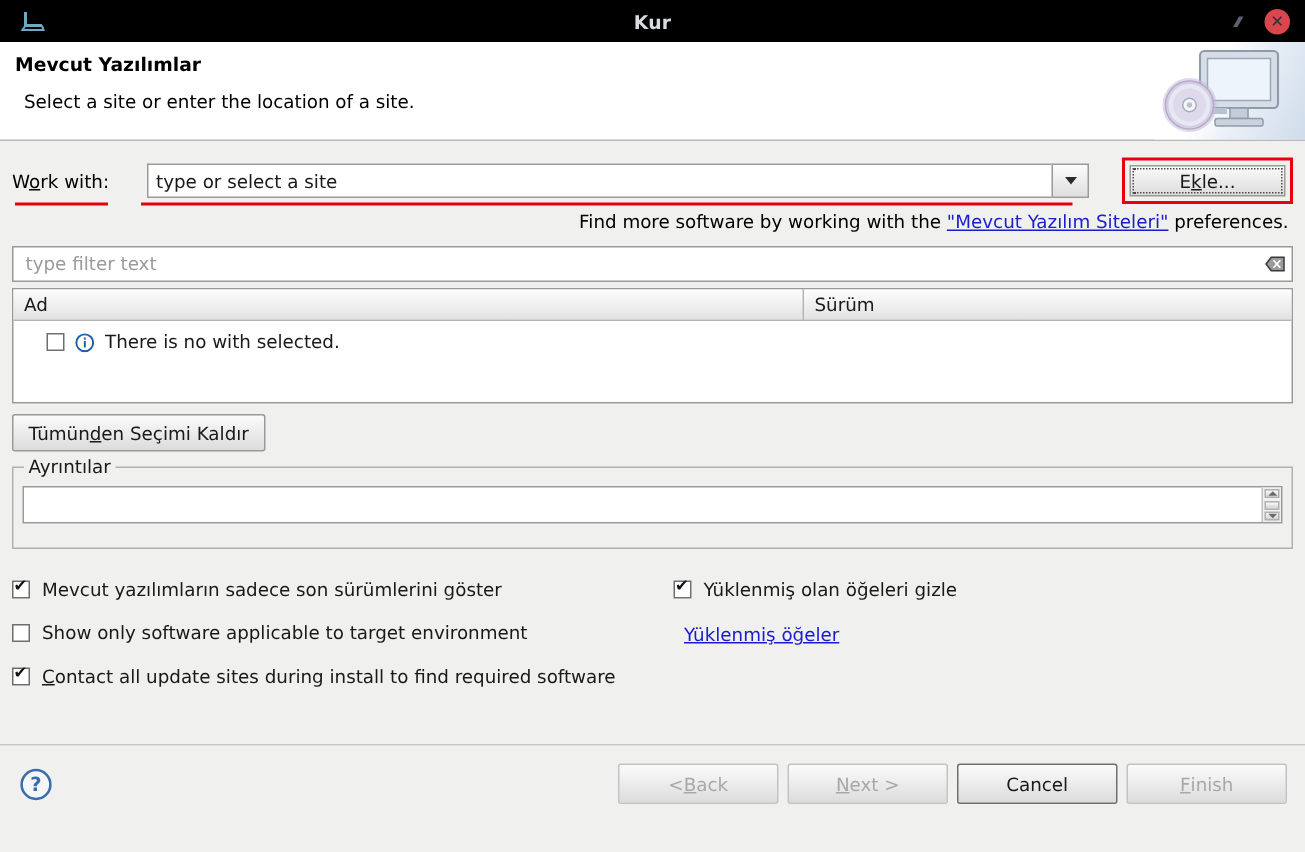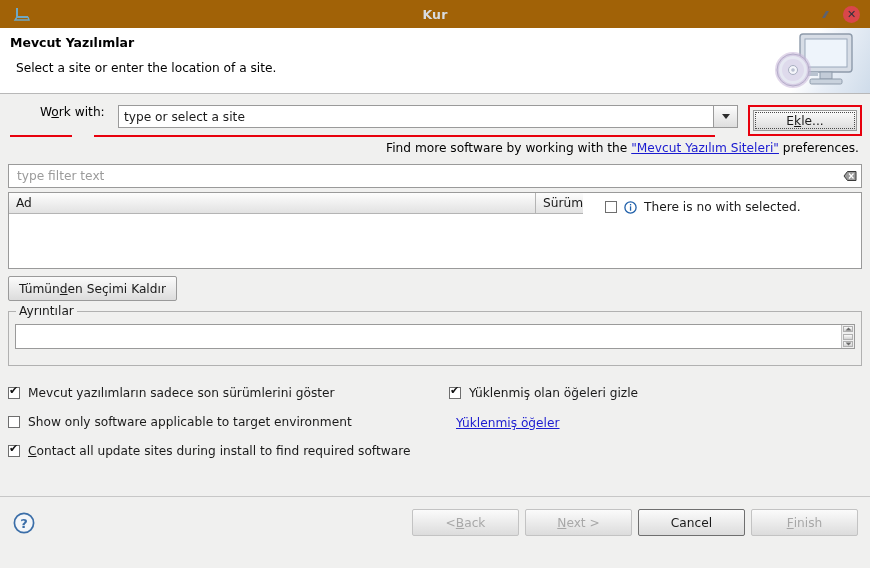--- a/index.html
+++ b/index.html
@@ -7,21 +7,21 @@
     margin: 0; padding: 0;
     width: 870px; height: 568px;
     overflow: hidden;
     font-family: "DejaVu Sans", "Liberation Sans", sans-serif;
   }
   body { background: #f0f0ef; }
 
   
   .titlebar {
     height: 28px; width: 870px;
-    background: #a16207;
+    background: #000000;
     display: flex; align-items: center;
     position: relative;
   }
   .tb-appicon { width: 44px; height: 28px; display: flex; align-items: center; justify-content: center; }
   .tb-title {
     position: absolute; left: 0; right: 0; text-align: center;
     color: #d8dbe0; font-size: 12.5px; font-weight: bold;
     letter-spacing: .2px;
   }
   .tb-right { margin-left: auto; display: flex; align-items: center; gap: 10px; padding-right: 10px; position: relative; z-index: 2; }
@@ -45,23 +45,22 @@
   .header-sub { font-size: 12.2px; color: #000; margin-top: 11px; margin-left: 6px; }
   .header-art {
     position: absolute; right: 0; top: 0; width: 100px; height: 65px;
     background: linear-gradient(115deg,#ffffff 0%,#ffffff 38%,#e8eef6 62%,#cfdcea 100%);
   }
 
   
   .body { padding: 0 8px; position: relative; height: 454px; background: #f0f0ef; }
 
   .row-workwith {
-    display: flex; gap: 0;
+    display: flex; align-items: center; gap: 12px;
     padding-top: 11px;
-    margin-left: 32px;
   }
   .lbl-workwith { font-size: 12.2px; color:#000; width: 78px; }
   .lbl-workwith u { text-decoration: underline; }
 
   .combo-wrap { position: relative; display: flex; height: 23px; flex: 1; }
   .combo-input {
     flex: 1; height: 23px; background: #fff;
     border: 1px solid #9a9a9a;
     border-right: none;
     font-family: "DejaVu Sans", "Liberation Sans", sans-serif;
@@ -127,21 +126,21 @@
     flex: 1; border: none; outline: none; background: transparent;
     font-family: "DejaVu Sans", "Liberation Sans", sans-serif;
     font-size: 12.2px; color: #1a1a1a; padding: 0 8px;
   }
   .filterbox input::placeholder { color: #9b9b9b; }
   .clear-ic { width: 22px; display:flex; align-items:center; justify-content:center; }
 
   .table {
     margin-top: 4px; height: 77px;
     border: 1px solid #9a9a9a; background: #fff;
-    display: flex; flex-direction: row;
+    display: flex; flex-direction: column;
   }
   .thead { display: flex; height: 21px; }
   .th {
     background: linear-gradient(#fdfdfd,#e2e2e2);
     border-right: 1px solid #b4b4b4;
     border-bottom: 1px solid #b4b4b4;
     font-size: 12.2px; color:#1a1a1a;
     display: flex; align-items: center; padding-left: 7px;
   }
   .th.c1 { width: 527px; }

